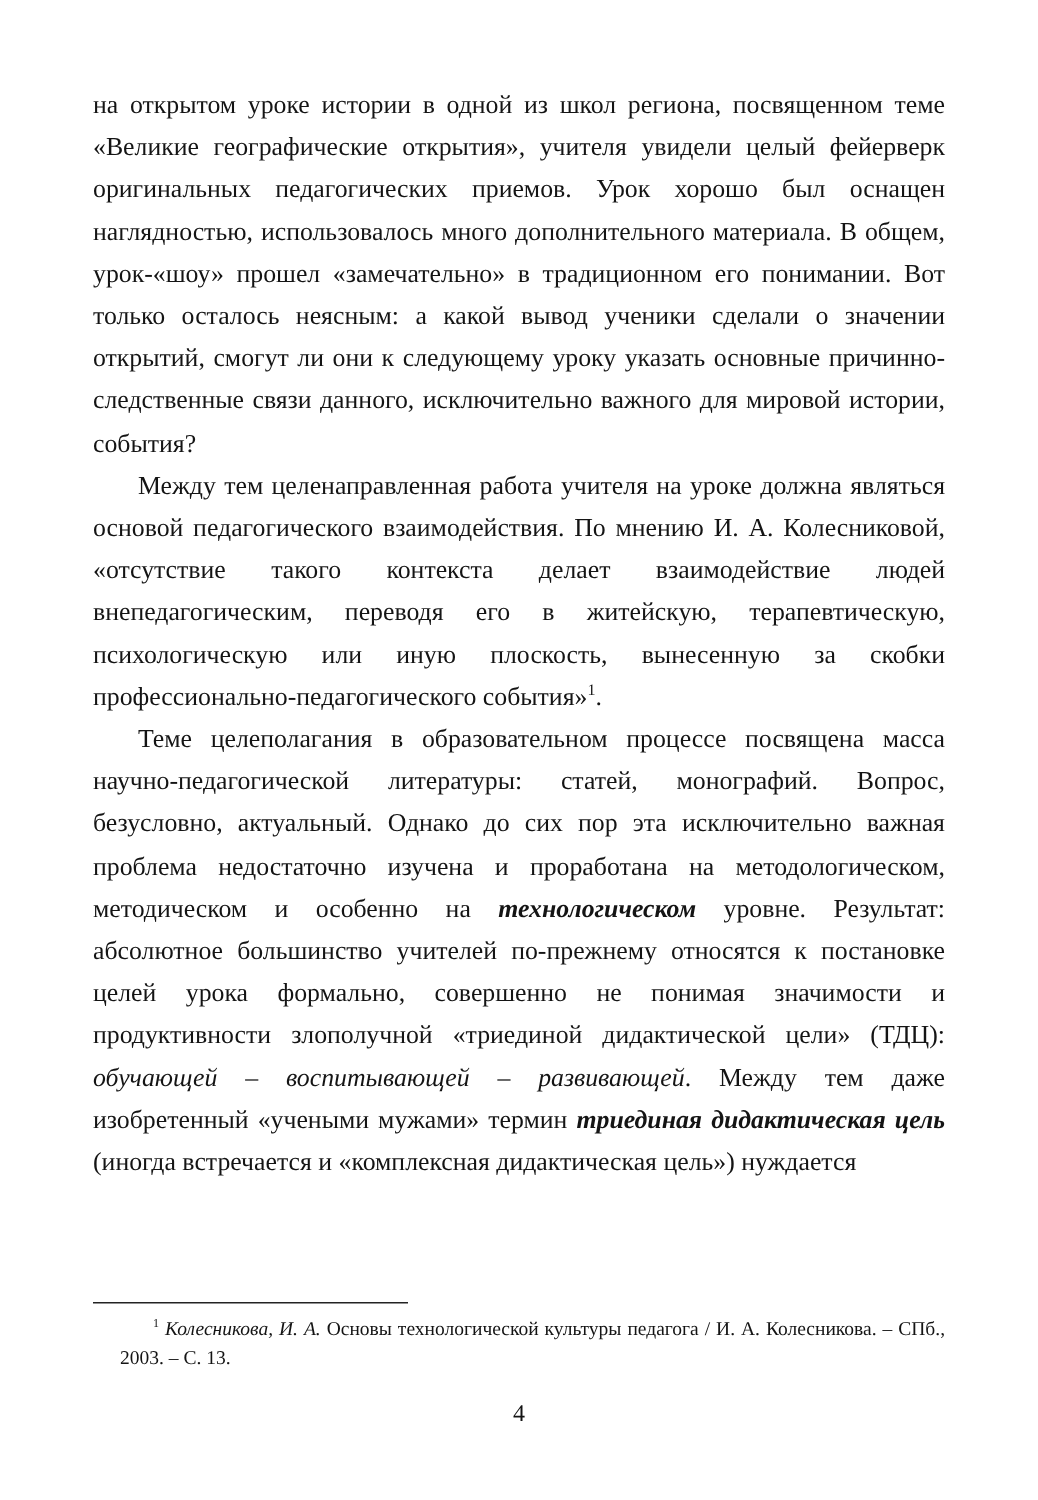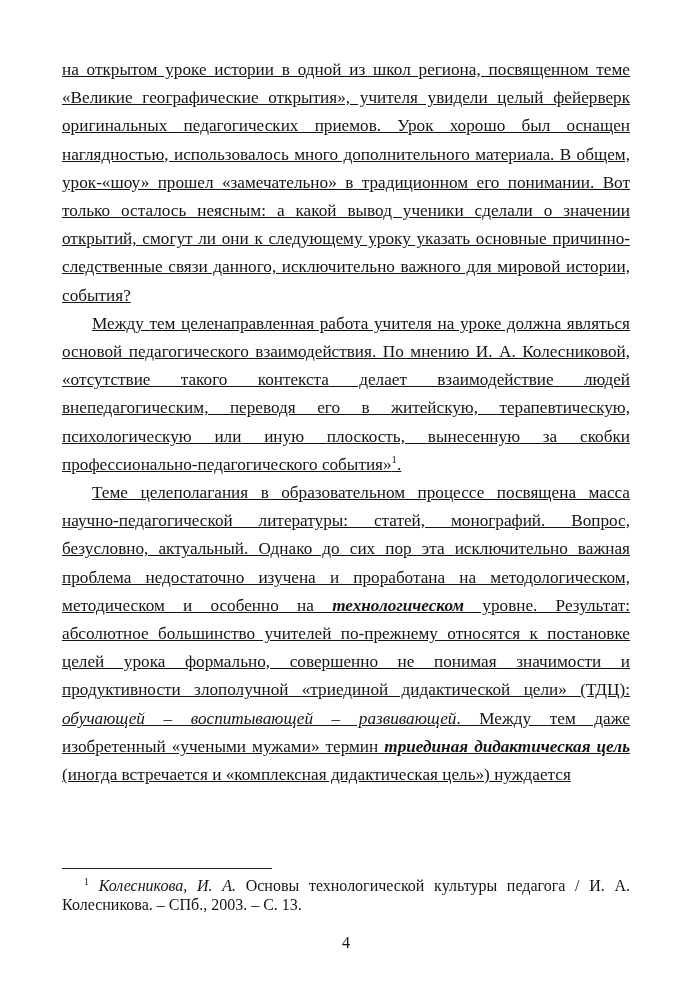--- a/index.html
+++ b/index.html
@@ -13,21 +13,20 @@
     font-family: "Liberation Serif", serif;
     color: #141414;
     overflow: hidden;
   }
   .page {
     position: relative;
     width: 692px;
     height: 1000px;
     box-sizing: border-box;
     padding: 56px 62px 0 62px;
-    text-decoration: underline;
   }
   .body-text {
     font-size: 17.2px;
     line-height: 28.2px;
     text-align: justify;
     text-justify: inter-word;
     hyphens: manual;
   }
   .body-text p {
     margin: 0;
@@ -53,24 +52,25 @@
     right: 62px;
     bottom: 86px;
   }
   .footnote-rule {
     width: 210px;
     height: 1px;
     background: #232323;
     margin-bottom: 7px;
   }
   .footnote-text {
-    font-size: 16px;
+    font-size: 13px;
     line-height: 19px;
     text-align: justify;
     text-indent: 22px;
+    margin-left: 18px;
   }
   .page-number {
     position: absolute;
     left: 0;
     right: 0;
     bottom: 48px;
     text-align: center;
     font-size: 16px;
   }
 </style>

